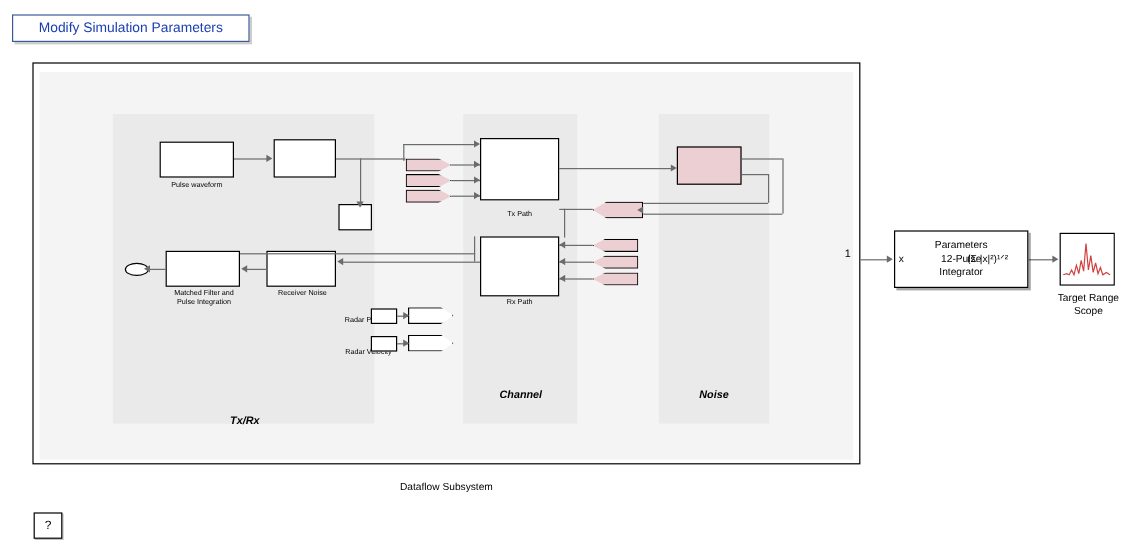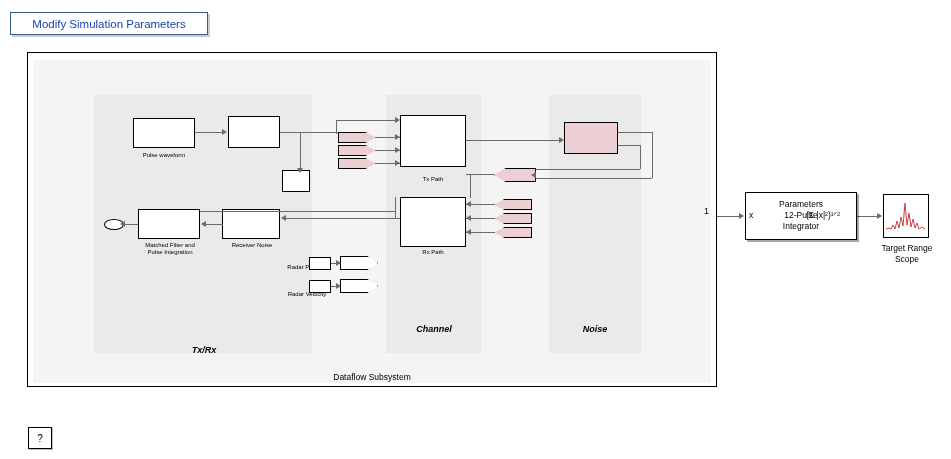--- a/index.html
+++ b/index.html
@@ -91,21 +91,21 @@
     position: absolute;
     left: 33px;
     top: 60px;
     width: 678px;
     height: 323px;
     background: #f4f4f4;
   }
   .dflabel {
     position: absolute;
     left: 27px;
-    top: 372px;
+    top: 400px;
     width: 690px;
     text-align: center;
     font-size: 8.5px;
     color: #000;
   }
   
   .panel {
     position: absolute;
     background: #eaeaea;
   }

